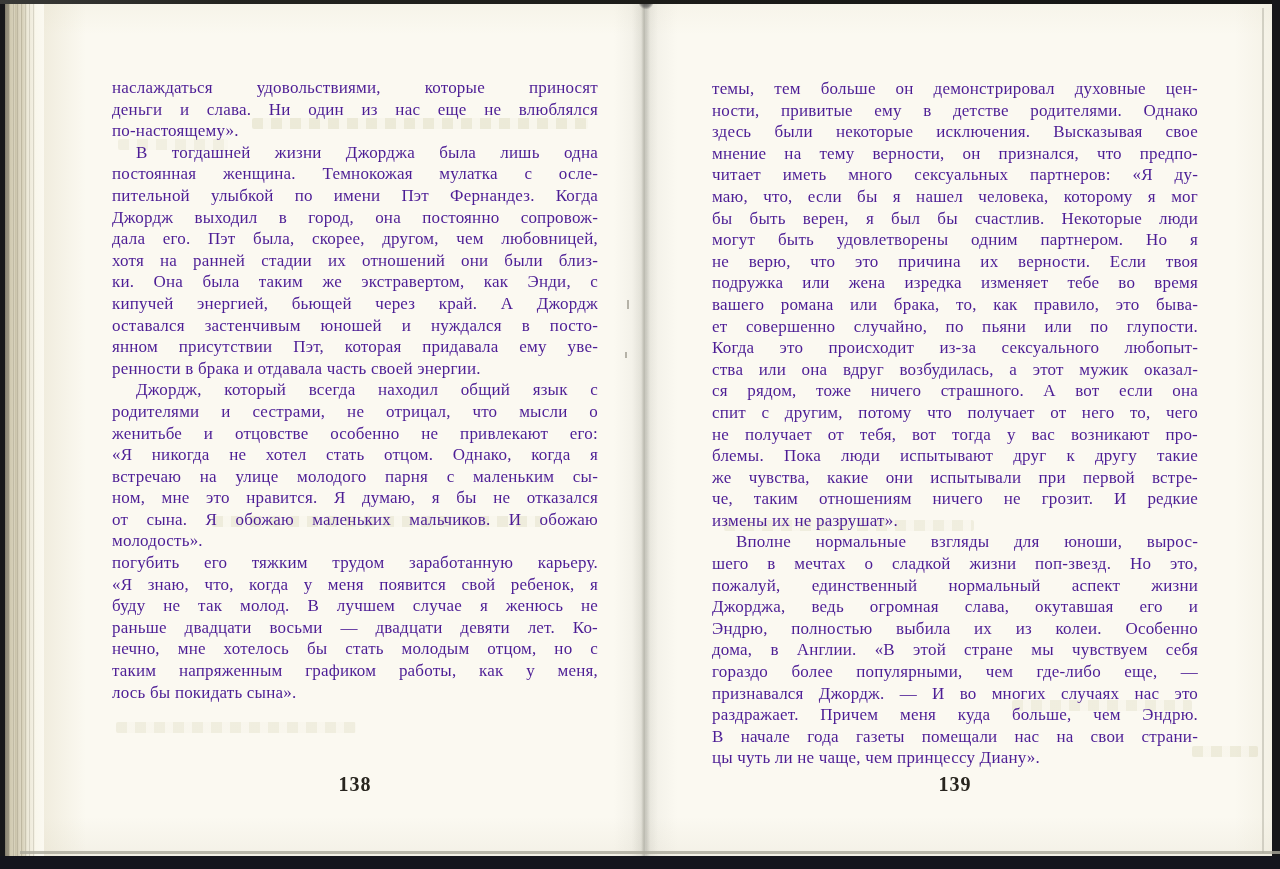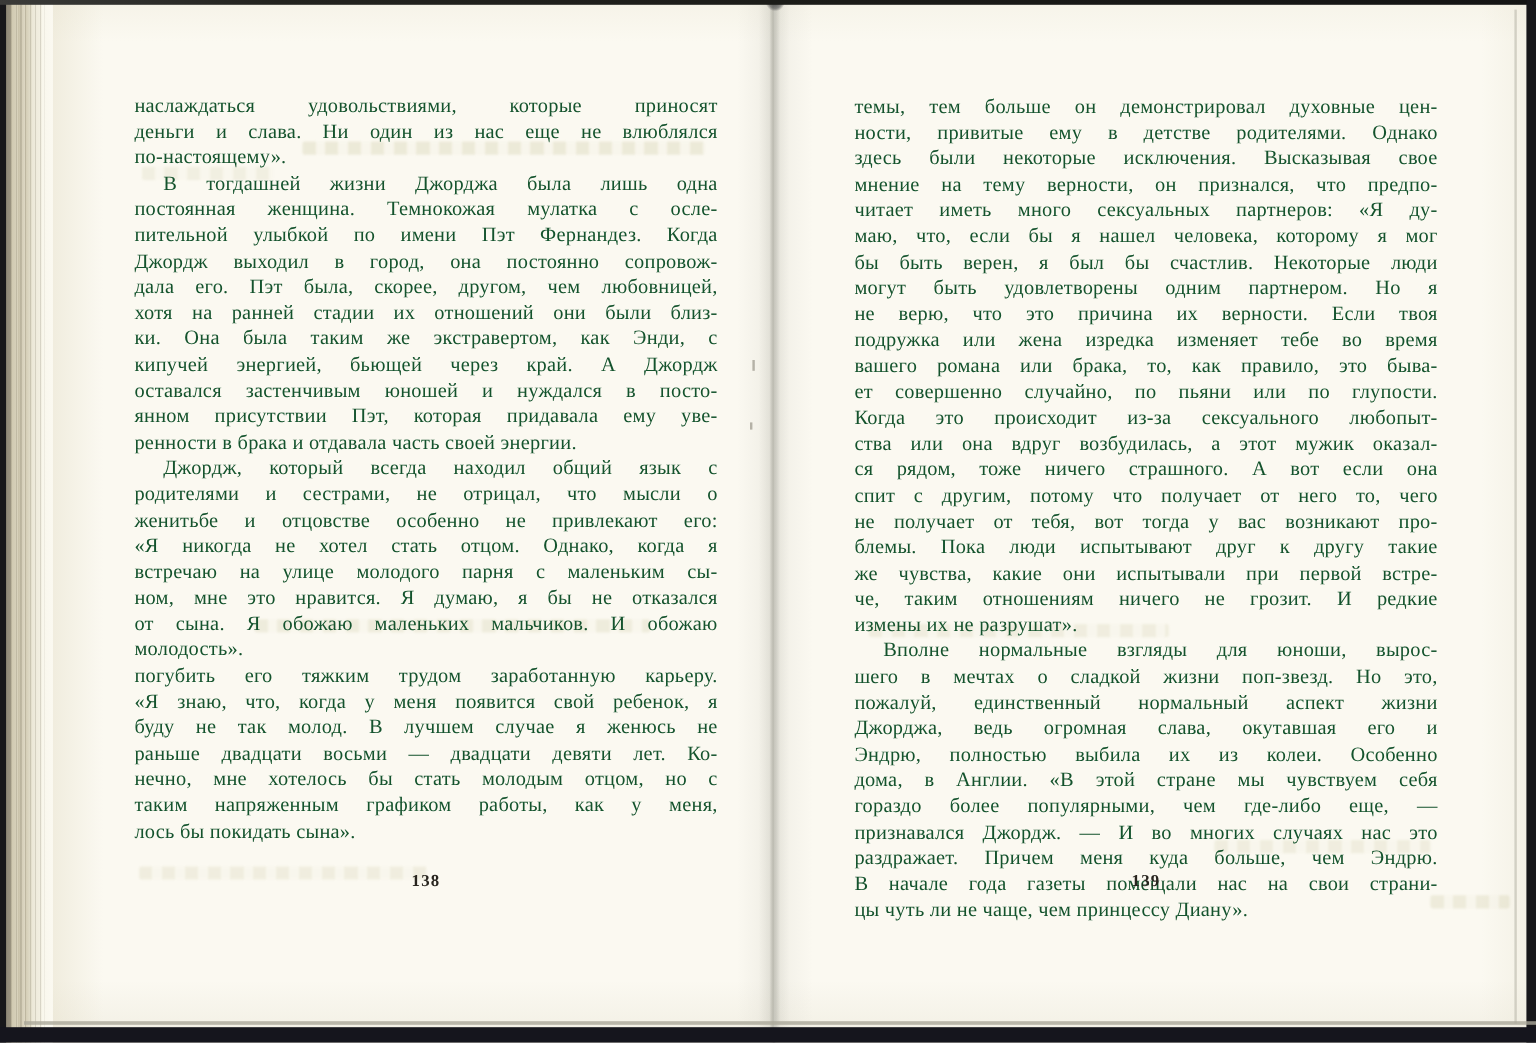--- a/index.html
+++ b/index.html
@@ -20,31 +20,31 @@
   .page-shade-right {
     position:absolute; left:646px; top:0; width:626px; height:869px;
     background:
       linear-gradient(to left, rgba(234,230,214,.40) 0%, rgba(234,230,214,0) 6%),
       linear-gradient(to right, rgba(212,210,200,.28) 0%, rgba(212,210,200,0) 5%),
       linear-gradient(to bottom, rgba(235,231,214,.30) 0%, rgba(235,231,214,0) 4%, rgba(235,231,214,0) 94%, rgba(226,222,206,.4) 100%);
     pointer-events:none;
   }
   
   .text-block {
-    position:absolute; width:486px; color:#14532d;
+    position:absolute; width:486px; color:#4c1d95;
     font-size:17px; line-height:21.6px; letter-spacing:.2px;
   }
   .text-left  { left:112px; top:77px; }
   .text-right { left:712px; top:78px; }
   .line { text-align:justify; text-align-last:justify; }
   .line.end { text-align-last:left; }
   .line.indent { text-indent:24px; }
   .page-number {
-    position:absolute; top:727px; width:486px; text-align:center;
-    font-size:14px; font-weight:bold; color:#28251f; letter-spacing:1px;
+    position:absolute; top:773px; width:486px; text-align:center;
+    font-size:20px; font-weight:bold; color:#28251f; letter-spacing:1px;
   }
   .num-left { left:112px; }
   .num-right { left:712px; }
   
   .gutter {
     position:absolute; left:632px; top:0; width:26px; height:869px;
     background:linear-gradient(to right,
       rgba(168,168,156,0) 0%, rgba(168,168,156,.18) 35%,
       rgba(138,138,126,.55) 48%, rgba(150,150,140,.40) 55%,
       rgba(168,168,156,.12) 70%, rgba(168,168,156,0) 100%);

